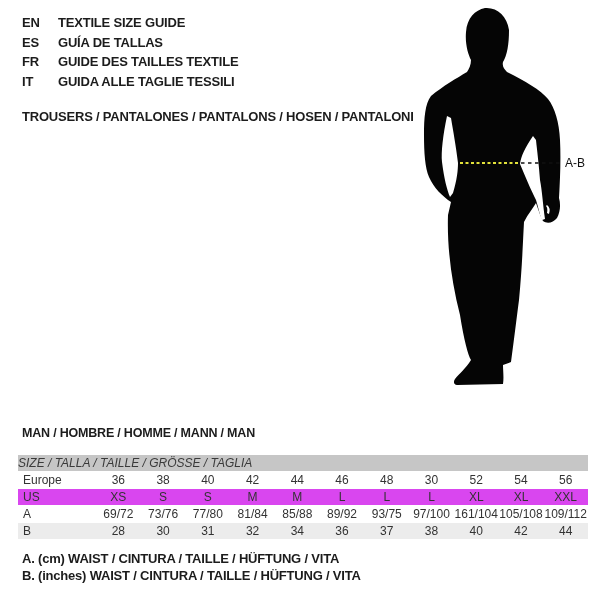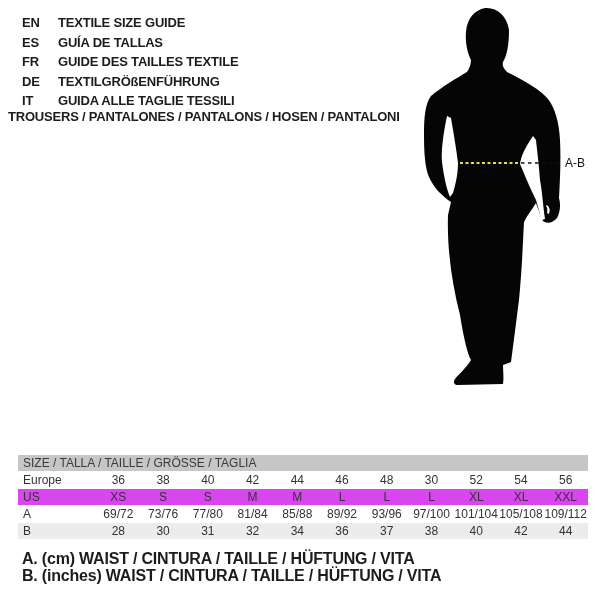--- a/index.html
+++ b/index.html
@@ -5,54 +5,50 @@
   html,body{margin:0;padding:0;background:#fff;}
   #canvas{
     position:relative;width:600px;height:600px;background:#ffffff;
     font-family:"Liberation Sans", sans-serif;color:#1c1c1c;overflow:hidden;
   }
   
   .lang-block{position:absolute;left:22px;top:13px;}
   .lang-row{display:flex;line-height:19.5px;font-size:13px;font-weight:700;letter-spacing:-0.2px;}
   .lang-code{width:36px;flex:0 0 36px;}
   
-  .garment-title{position:absolute;left:8px;top:109px;font-size:13px;font-weight:700;letter-spacing:-0.2px;}
+  .garment-title{position:absolute;left:22px;top:109px;font-size:13px;font-weight:700;letter-spacing:-0.2px;}
   .section-title{position:absolute;left:22px;top:426px;font-size:12.5px;font-weight:700;letter-spacing:-0.2px;}
   
   .figure-wrap{position:absolute;left:403px;top:0;width:200px;height:400px;text-align:center;}
   
   .size-table{position:absolute;left:18px;top:455px;width:570px;font-size:12px;color:#333;}
-  .thead{height:16px;line-height:16px;padding-left:5px;font-size:12px;color:#3a3a3a;box-sizing:border-box;}
+  .thead{height:16px;line-height:16px;font-size:12px;color:#3a3a3a;box-sizing:border-box;font-style:italic;}
   .trow{display:flex;height:16px;line-height:16px;margin-top:1px;}
   .tlabel{flex:0 0 78px;padding-left:5px;box-sizing:border-box;text-align:left;}
   .tcell{flex:1 1 0;text-align:center;white-space:nowrap;}
   
-  .footnotes{position:absolute;left:22px;top:550px;font-size:16px;font-weight:700;line-height:17px;letter-spacing:-0.2px;}
+  .footnotes{position:absolute;left:22px;top:550px;font-size:13px;font-weight:700;line-height:17px;letter-spacing:-0.2px;}
 </style>
 </head>
 <body>
 
 <div id="canvas">
 
   <div class="lang-block">
     <div class="lang-row">
       <span class="lang-code">EN</span>
       <span class="lang-text">TEXTILE SIZE GUIDE</span>
     </div>
     <div class="lang-row">
       <span class="lang-code">ES</span>
       <span class="lang-text">GUÍA DE TALLAS</span>
     </div>
     <div class="lang-row">
       <span class="lang-code">FR</span>
       <span class="lang-text">GUIDE DES TAILLES TEXTILE</span>
-    </div>
-    <div class="lang-row">
-      <span class="lang-code">DE</span>
-      <span class="lang-text">TEXTILGRÖßENFÜHRUNG</span>
     </div>
     <div class="lang-row">
       <span class="lang-code">IT</span>
       <span class="lang-text">GUIDA ALLE TAGLIE TESSILI</span>
     </div>
   </div>
 
   <div class="garment-title">TROUSERS / PANTALONES / PANTALONS / HOSEN / PANTALONI</div>
 
   <div class="figure-wrap">
@@ -106,20 +102,21 @@
         C 136,165 134,150 133,140 Z"></path>
 
       <path fill="#ffffff" d="M 144,205 q 4,3 2,9 l -2,-1 q 1,-5 -1,-7 z"></path>
 
       <line x1="57" y1="163" x2="117" y2="163" stroke="#e3e23a" stroke-width="2" stroke-dasharray="3,2.5"></line>
       <line x1="118" y1="163" x2="158" y2="163" stroke="#111111" stroke-width="1.5" stroke-dasharray="3.5,3.5"></line>
       <text x="162" y="167" font-size="12" fill="#111111" font-family="Liberation Sans, sans-serif">A-B</text>
     </svg>
   </div>
 
+  <div class="section-title">MAN / HOMBRE / HOMME / MANN / MAN</div>
 
   <div class="size-table">
     <div class="thead" style="background:#c6c6c6;">SIZE / TALLA / TAILLE / GRÖSSE / TAGLIA</div>
 
     <div class="trow" style="background:#ffffff;">
       <span class="tlabel">Europe</span>
       <span class="tcell">36</span>
       <span class="tcell">38</span>
       <span class="tcell">40</span>
       <span class="tcell">42</span>
@@ -148,23 +145,23 @@
     </div>
 
     <div class="trow" style="background:#ffffff;">
       <span class="tlabel">A</span>
       <span class="tcell">69/72</span>
       <span class="tcell">73/76</span>
       <span class="tcell">77/80</span>
       <span class="tcell">81/84</span>
       <span class="tcell">85/88</span>
       <span class="tcell">89/92</span>
-      <span class="tcell">93/96</span>
+      <span class="tcell">93/75</span>
       <span class="tcell">97/100</span>
-      <span class="tcell">101/104</span>
+      <span class="tcell">161/104</span>
       <span class="tcell">105/108</span>
       <span class="tcell">109/112</span>
     </div>
 
     <div class="trow" style="background:#ececec;">
       <span class="tlabel">B</span>
       <span class="tcell">28</span>
       <span class="tcell">30</span>
       <span class="tcell">31</span>
       <span class="tcell">32</span>

